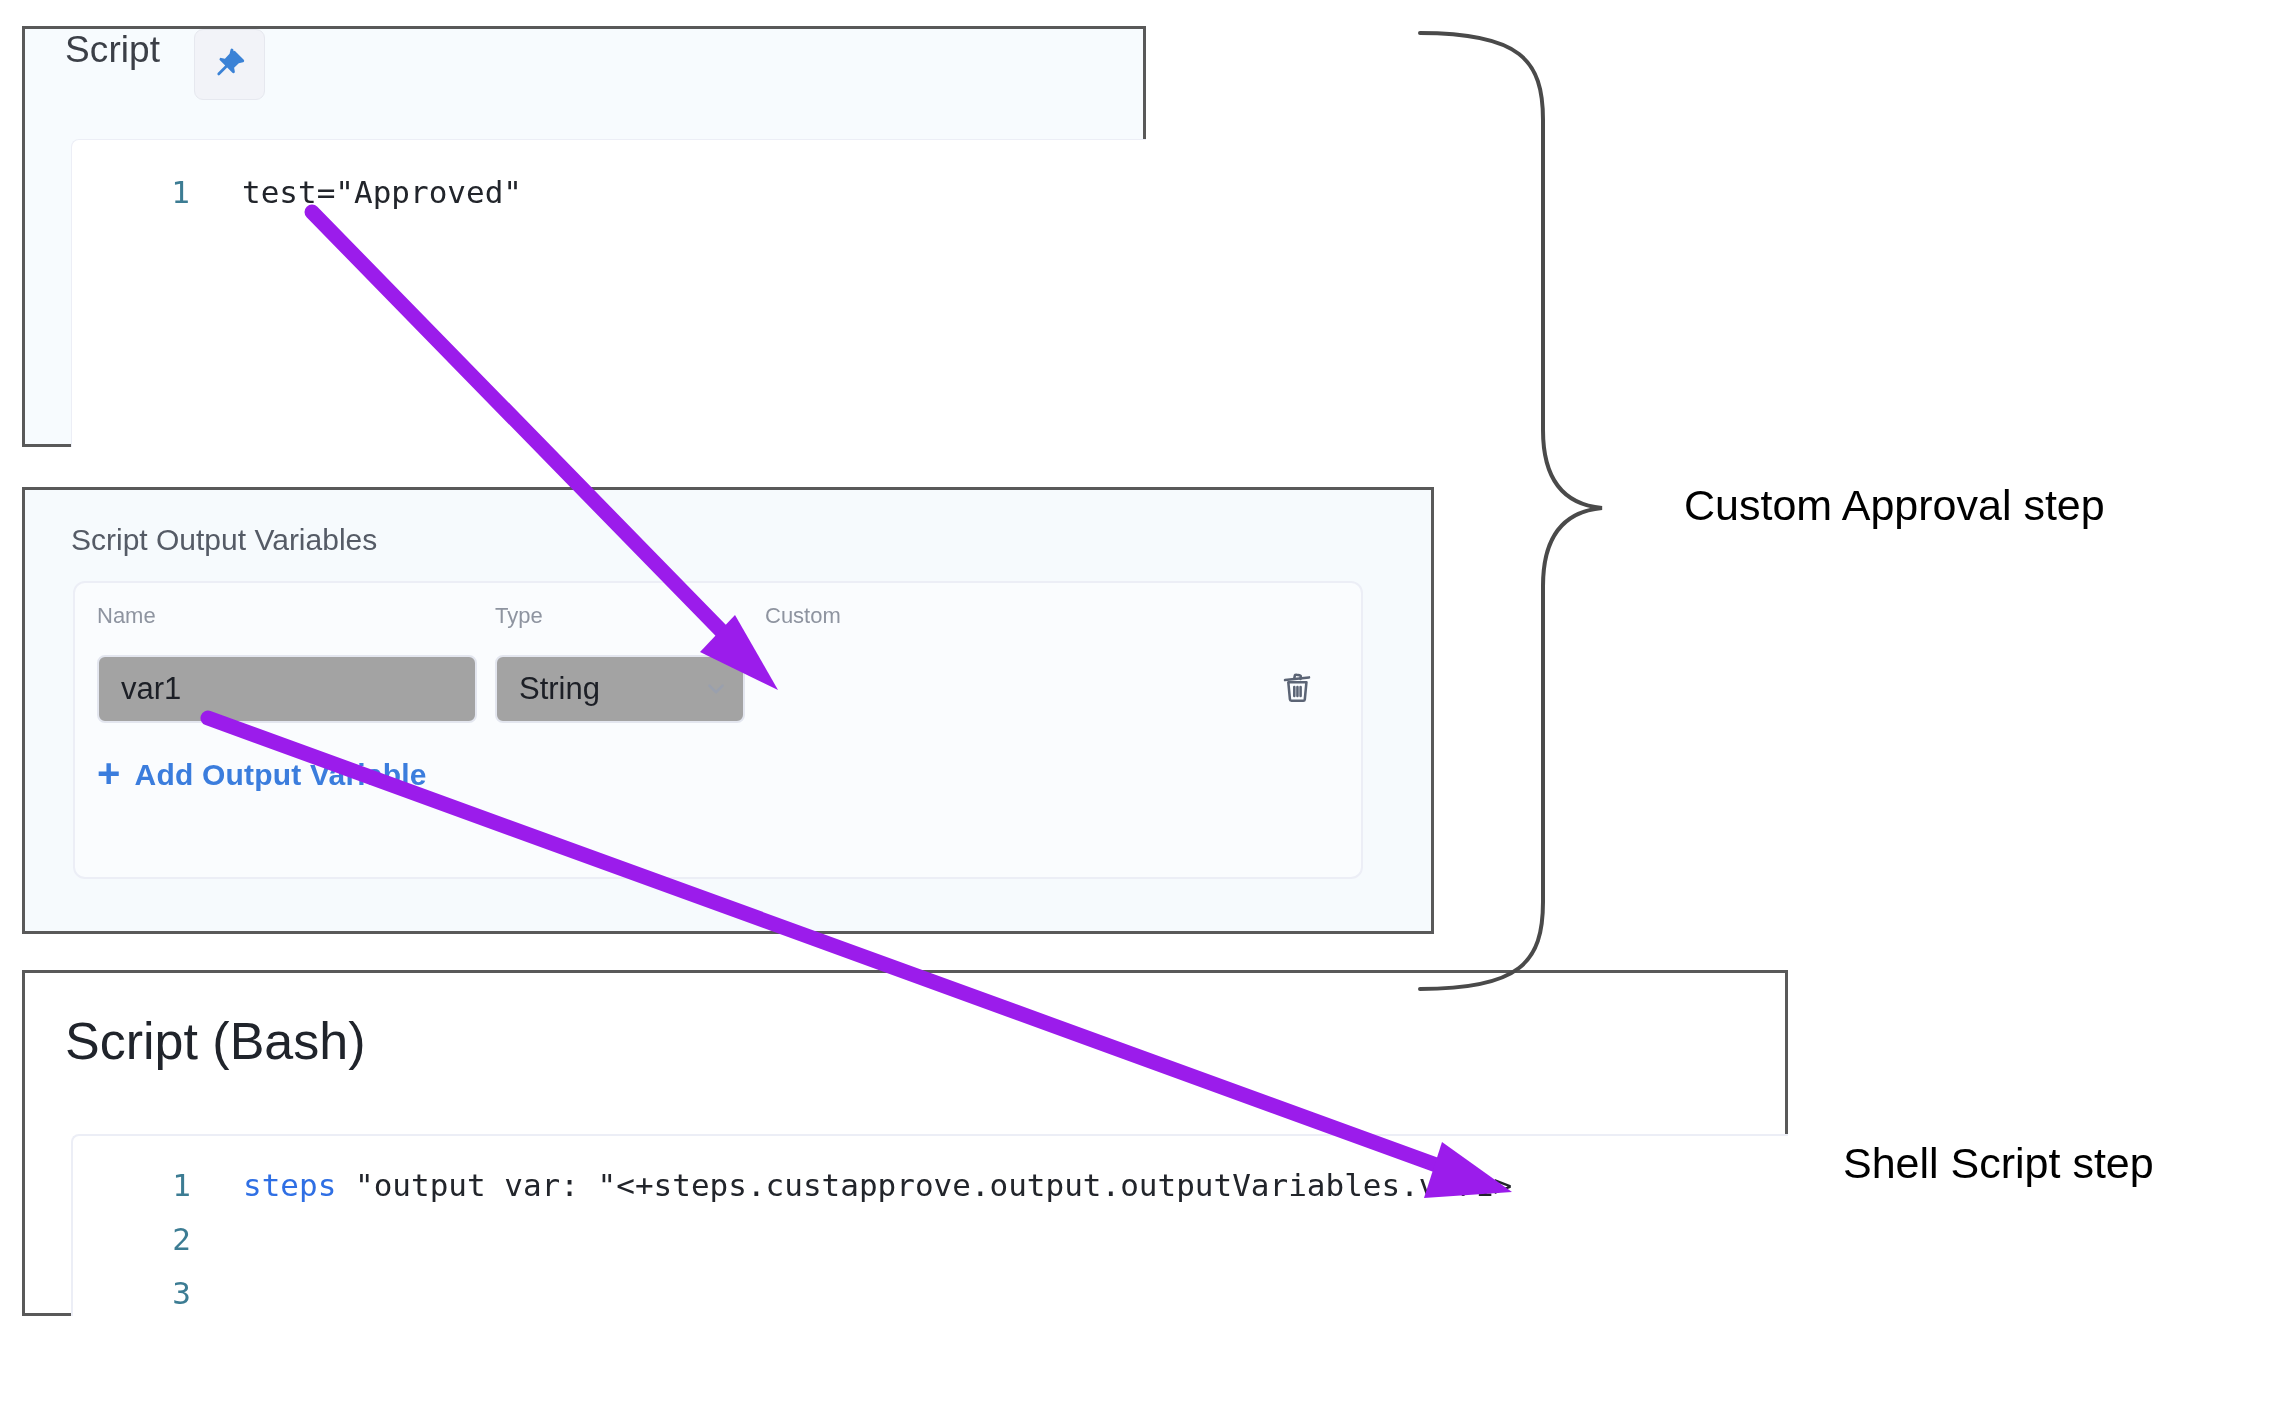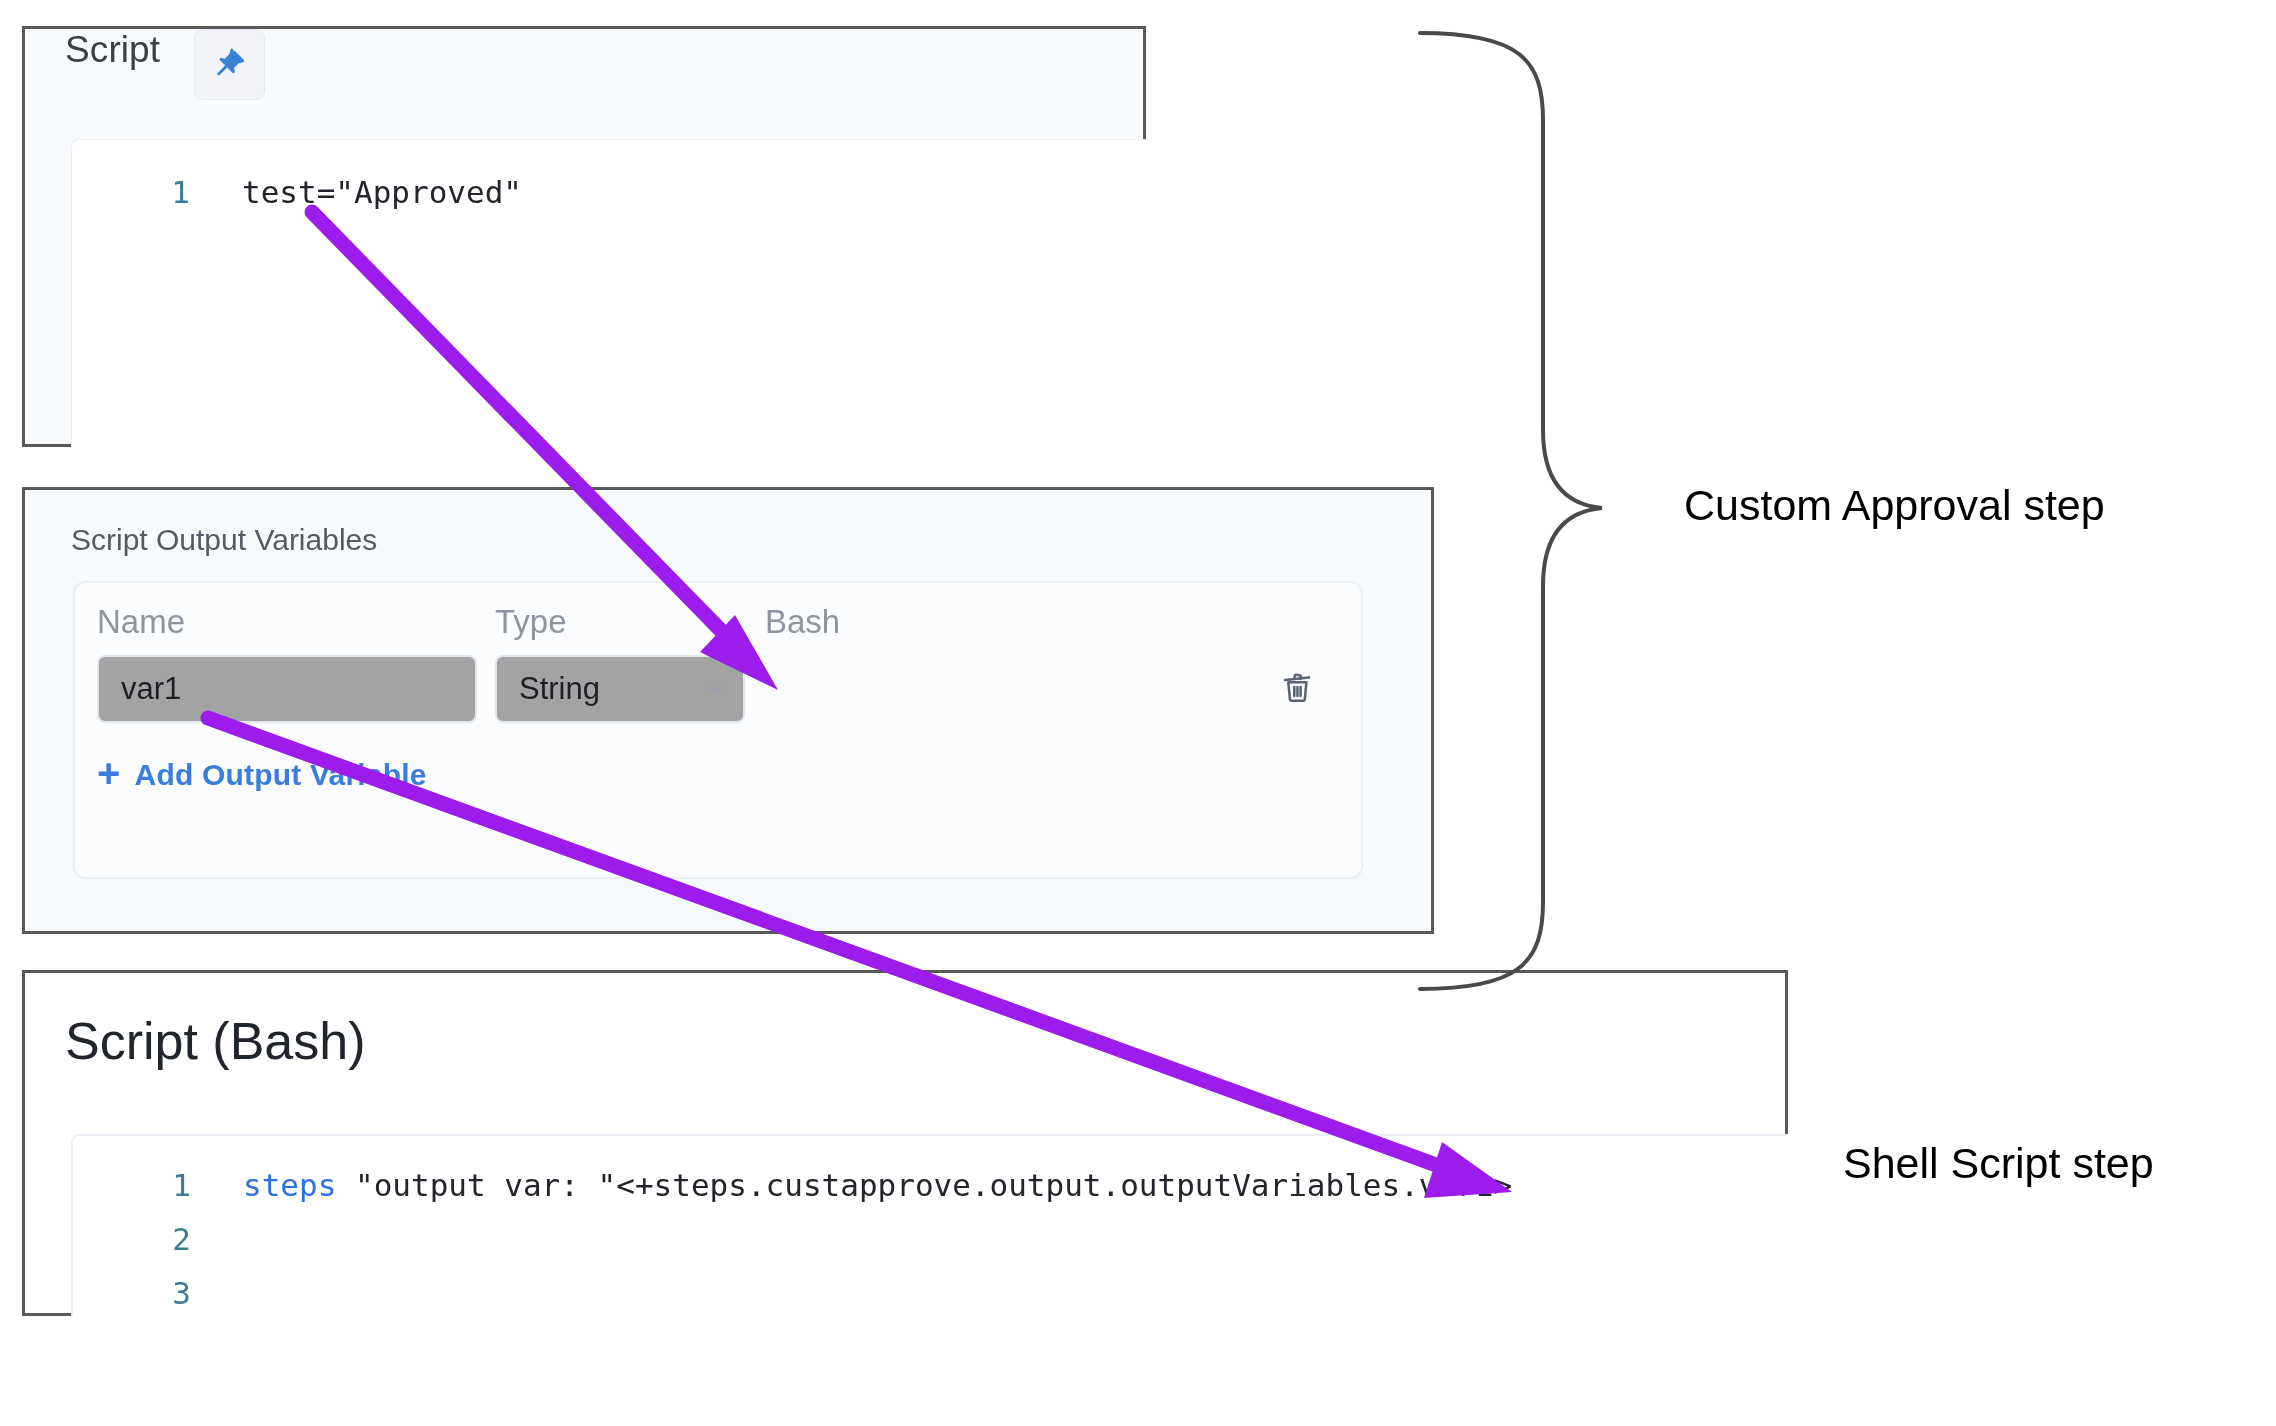--- a/index.html
+++ b/index.html
@@ -120,21 +120,21 @@
     background: #fafcfe;
   }
   .col-heads {
     position: absolute;
     top: 20px;
     left: 0; right: 0;
     height: 40px;
   }
   .col-head {
     position: absolute;
-    font-size: 33px;
+    font-size: 22px;
     color: #8e94a0;
   }
   .ch-name  { left: 22px; }
   .ch-type  { left: 420px; }
   .ch-value { left: 690px; }
 
   .var-row {
     position: absolute;
     top: 72px;
     left: 0; right: 0;
@@ -282,21 +282,21 @@
   </div>
 </div>
 
 <div class="panel" id="sov-panel">
   <div class="sov-title">Script Output Variables</div>
 
   <div class="sov-card">
     <div class="col-heads">
       <span class="col-head ch-name">Name</span>
       <span class="col-head ch-type">Type</span>
-      <span class="col-head ch-value">Bash</span>
+      <span class="col-head ch-value">Custom</span>
     </div>
 
     <div class="var-row">
       <div class="field f-name">var1</div>
 
       <div class="field f-type">
         <span>String</span>
         <span class="chev">
           <svg width="26" height="26" viewBox="0 0 24 24" fill="none" stroke="#9aa0ad" stroke-width="2.4" stroke-linecap="round" stroke-linejoin="round">
             <polyline points="6 9 12 15 18 9"></polyline>

